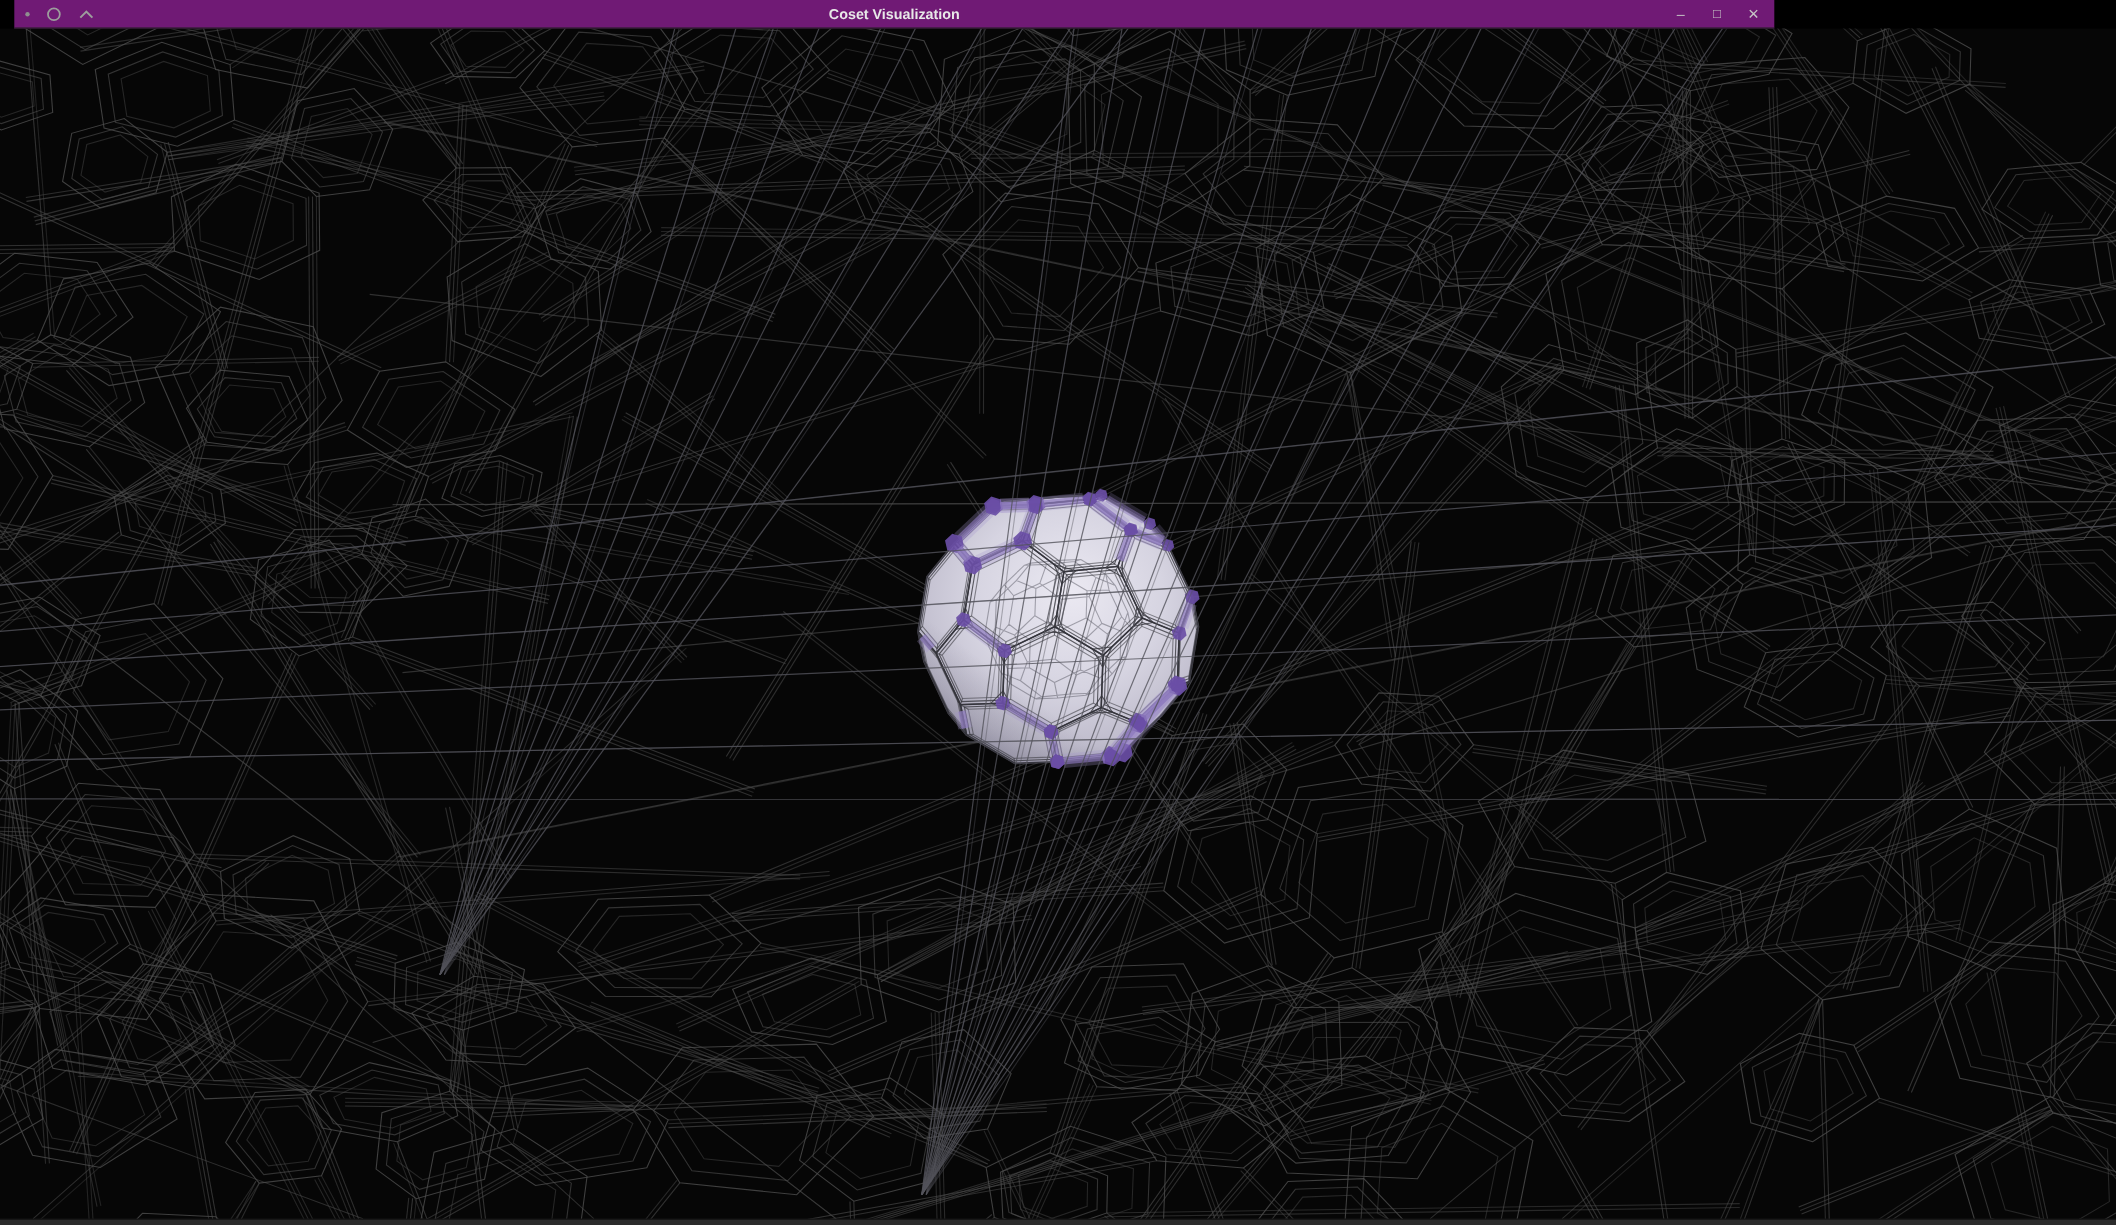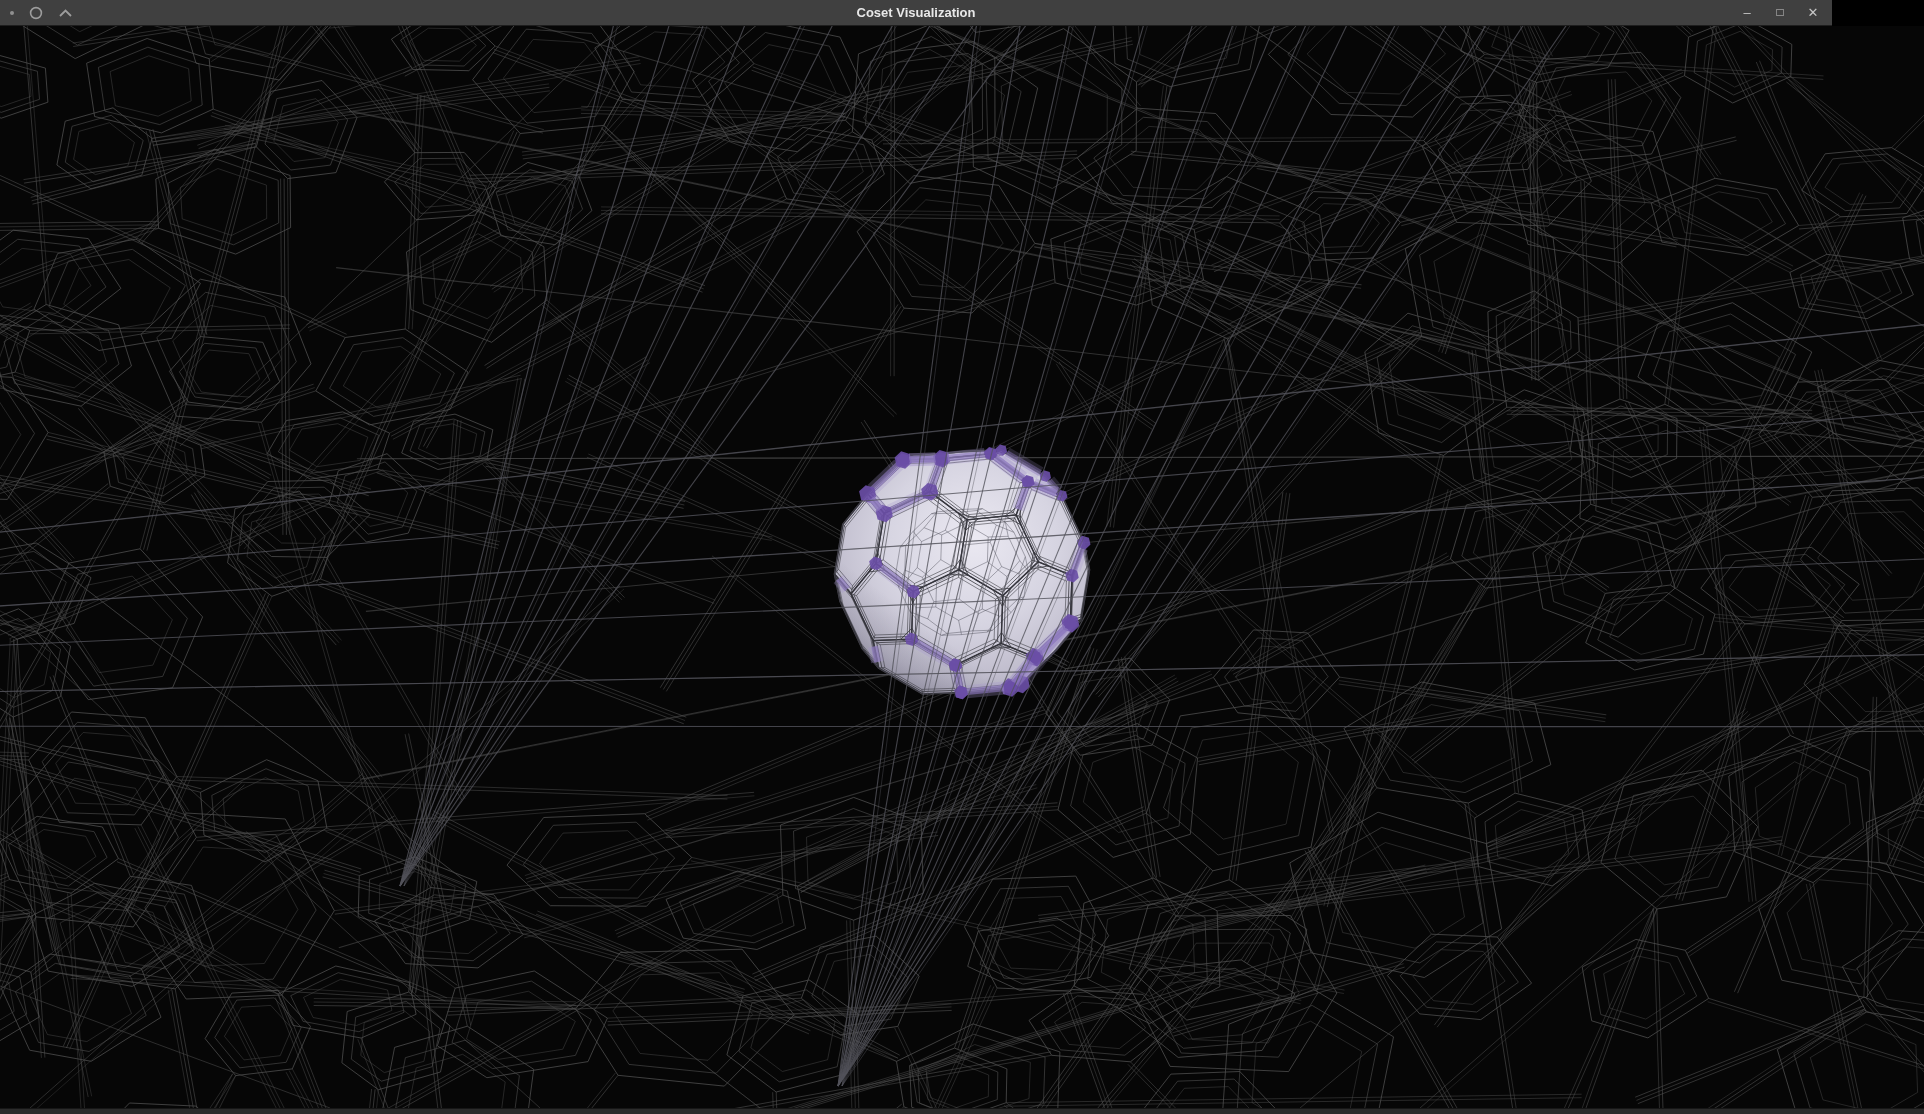--- a/index.html
+++ b/index.html
@@ -1,19 +1,19 @@
 <!DOCTYPE html>
 <html><head>
 <meta charset="utf-8">
 <style>
   html,body{margin:0;padding:0;background:#000;}
   body{width:1924px;height:1114px;overflow:hidden;position:relative;
        font-family:"Liberation Sans",sans-serif;}
-  .titlebar{position:absolute;left:0;top:0;width:1832px;height:25px;
-    background:#404040;border-bottom:1px solid #1e1e1e;z-index:10;}
+  .titlebar{position:absolute;left:13px;top:0;width:1600px;height:25px;
+    background:#701a75;border-bottom:1px solid #1e1e1e;z-index:10;}
   .tb-left{position:absolute;left:10px;top:0;height:25px;display:flex;
     align-items:center;gap:15px;}
   .tb-dot{width:4px;height:4px;border-radius:50%;background:#8f8f8f;}
   .tb-title{position:absolute;left:0;right:0;top:0;height:25px;line-height:25px;
     text-align:center;color:#e8e8e8;font-size:13px;font-weight:bold;
     pointer-events:none;}
   .tb-right{position:absolute;right:12px;top:0;height:25px;display:flex;
     align-items:center;gap:19px;}
   .tb-btn{color:#c6c6c6;font-size:13px;line-height:25px;cursor:default;
     width:14px;text-align:center;}

